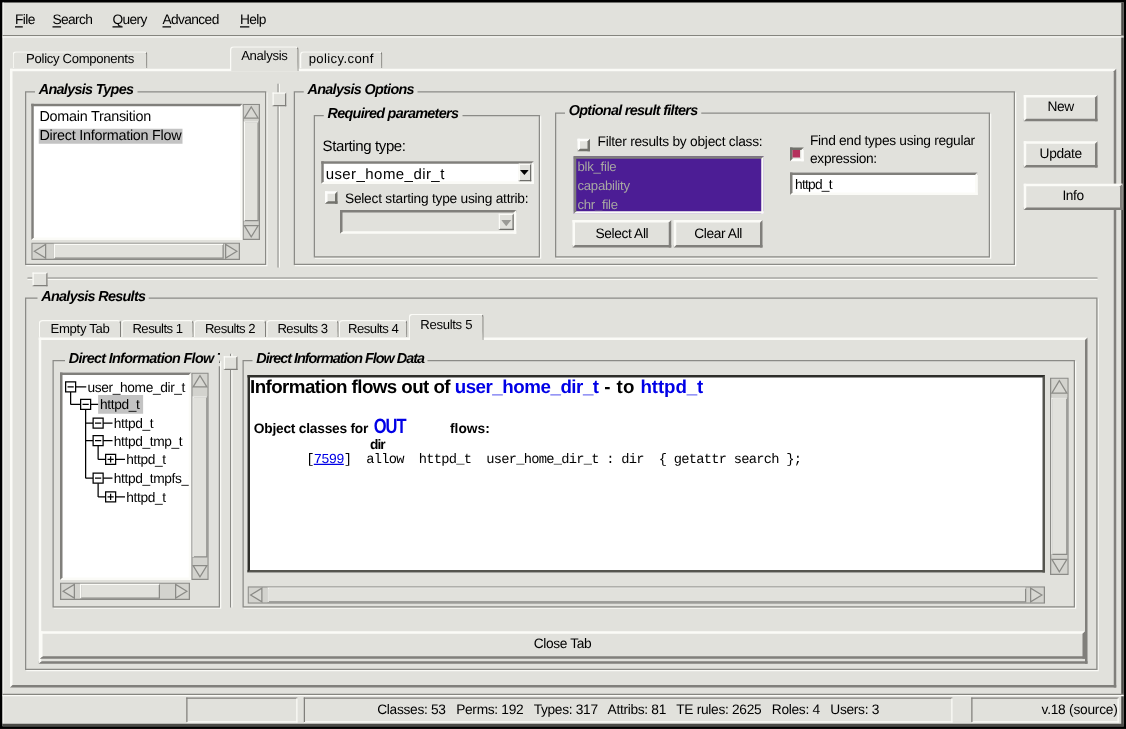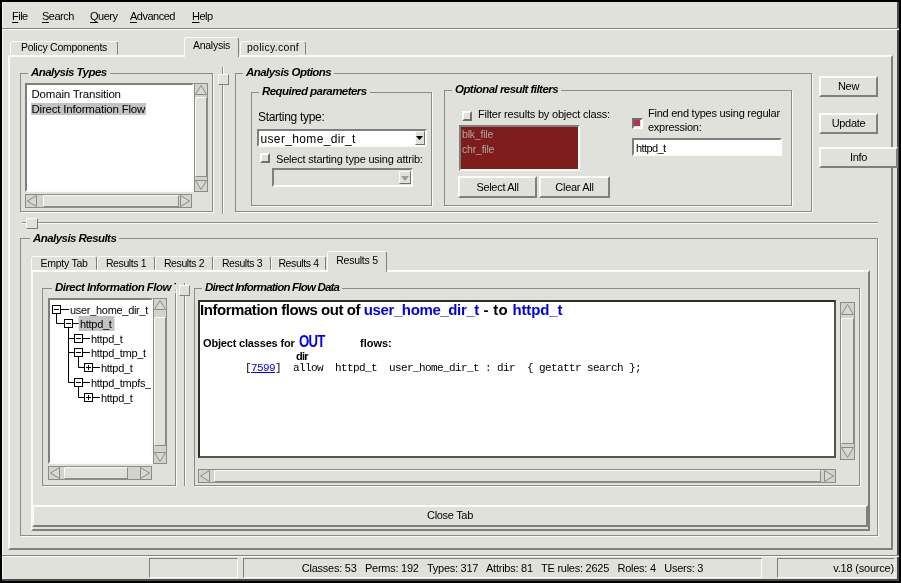--- a/index.html
+++ b/index.html
@@ -94,22 +94,23 @@
 <div class="abs sunken" style="left:272px;top:168px;width:141px;height:19px;background:#e1e1dc;"></div>
 <div class="abs" style="left:399px;top:171px;width:12px;height:13px;background:#e1e1dc;border:1px solid;border-color:#fbfbf7 #6f6f6b #6f6f6b #fbfbf7;"></div>
 <svg style="left:401px;top:176px;" width="8" height="5">
     <polygon points="0,0 8,0 4,5" fill="#9a9a96"></polygon>
   </svg>
 
 <div class="abs gb" style="left:444px;top:90px;width:348px;height:116px;"></div>
 <div class="gblabel" style="left:452px;top:83px;">Optional result filters</div>
 <div class="cb" style="left:462px;top:111px;"></div>
 <div class="abs" style="left:478px;top:108px;font-size:11px;letter-spacing:-0.2px;">Filter results by object class:</div>
-<div class="abs sunken" style="left:459px;top:125px;width:121px;height:46px;background:#7f1d1d;color:#a8a8a3;overflow:hidden;">
+<div class="abs sunken" style="left:459px;top:125px;width:152px;height:46px;background:#4c1d95;color:#a8a8a3;overflow:hidden;">
   <div style="height:15px;line-height:14px;font-size:10.5px;letter-spacing:-0.2px;padding-left:1px;">blk_file</div>
+  <div style="height:15px;line-height:14px;font-size:10.5px;letter-spacing:-0.2px;padding-left:1px;">capability</div>
   <div style="height:15px;line-height:14px;font-size:10.5px;letter-spacing:-0.2px;padding-left:1px;">chr_file</div>
 </div>
 <div class="btn" style="left:458px;top:176px;width:79px;height:22px;line-height:18px;">Select All</div>
 <div class="btn" style="left:539px;top:176px;width:71px;height:22px;line-height:18px;">Clear All</div>
 <div class="cbchk" style="left:632px;top:118px;"></div>
 <div class="abs" id="fet" style="left:648px;top:106px;font-size:11px;letter-spacing:-0.25px;line-height:14px;white-space:nowrap;">Find end types using regular<br>expression:</div>
 <div class="abs sunken" style="left:632px;top:138px;width:150px;height:18px;">
   <div style="padding:2px 0 0 2px;letter-spacing:-0.6px;font-size:11px;">httpd_t</div>
 </div>
 

